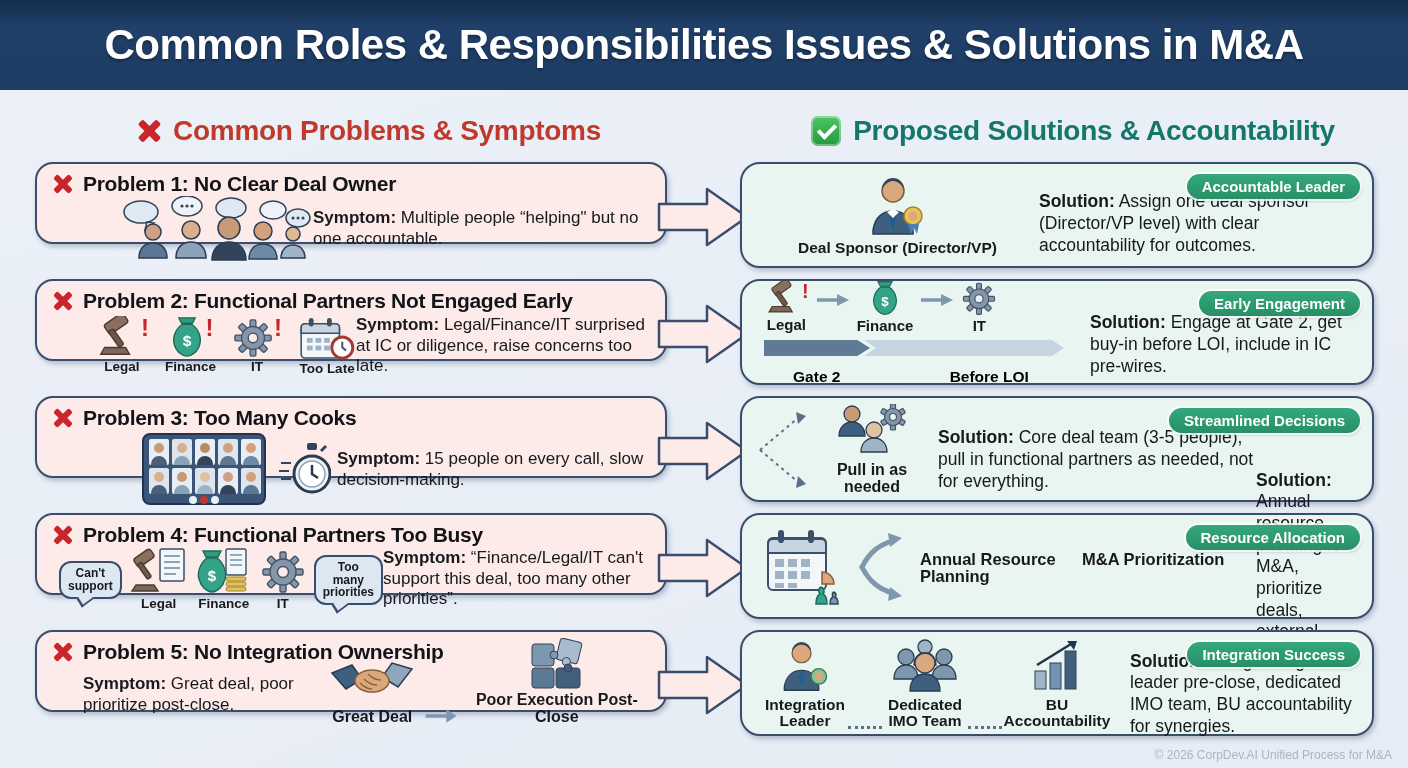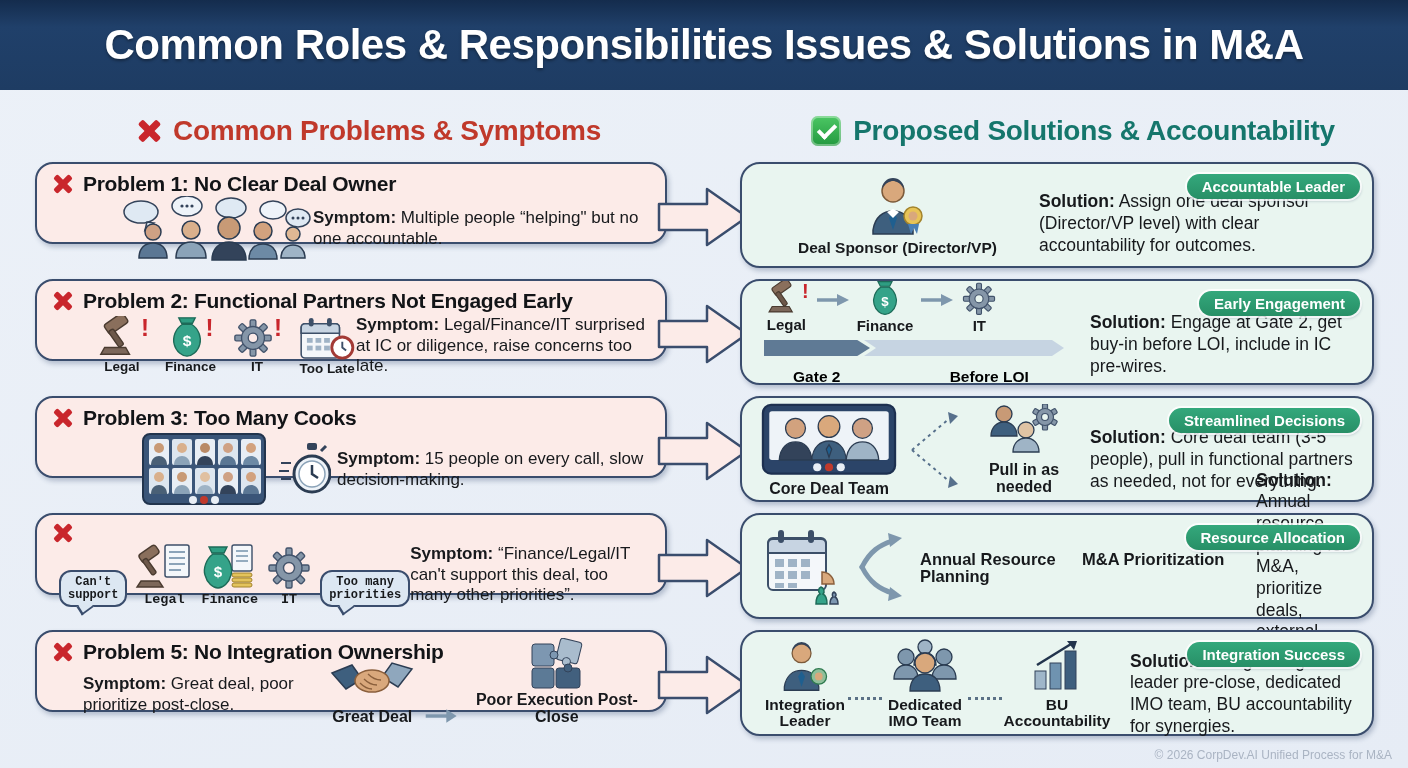--- a/index.html
+++ b/index.html
@@ -302,23 +302,24 @@
       </div>
       <div class="ptext" style="width:310px;">
         <b>Symptom:</b> <span>15 people on every call, slow decision-making.</span>
       </div>
     </div>
   </div>
 
   <div class="pbox r4">
     <div class="ptitle">
       <span class="xmark small"></span>
+      <h2>Problem 4: Functional Partners Too Busy</h2>
     </div>
     <div class="pbody" style="margin-top:0;">
-      <div style="display:flex;align-items:flex-end;gap:8px;margin-left:6px;font-family:Liberation Mono, monospace;">
+      <div style="display:flex;align-items:center;gap:8px;margin-left:6px;">
         <div class="bub" style="margin-top:2px;">Can't support</div>
         <div class="icol">
           <svg width="58" height="48" viewBox="0 0 58 48">
             <rect x="30" y="2" width="24" height="32" rx="2" fill="#f4f7fa" stroke="#3c4f68" stroke-width="1.5"></rect>
             <g stroke="#8ba3b8" stroke-width="2">
                 <line x1="34" y1="9" x2="50" y2="9"></line>
                 <line x1="34" y1="15" x2="50" y2="15"></line>
                 <line x1="34" y1="21" x2="50" y2="21"></line>
                 <line x1="34" y1="27" x2="46" y2="27"></line>
               </g>
@@ -507,39 +508,20 @@
         <div class="l2">Before LOI</div>
       </div>
     </div>
     <div class="stext" style="max-width:330px;margin-left:14px;padding-top:24px;">
       <b>Solution:</b> <span>Engage at Gate 2, get buy-in before LOI, include in IC pre-wires.</span>
     </div>
   </div>
 
   <div class="sbox r3">
     <div class="badge">Streamlined Decisions</div>
-    <div class="icol" style="margin-left:2px;">
-      <svg width="138" height="76" viewBox="0 0 150 84">
-        <rect x="2" y="2" width="146" height="76" rx="9" fill="#2b4468" stroke="#1d3050" stroke-width="2.5"></rect>
-        <rect x="9" y="9" width="132" height="54" rx="3" fill="#eef3f8"></rect>
-        <g stroke="#2b3c52" stroke-width="1.4">
-          <circle cx="38" cy="28" r="11" fill="#d2a27e"></circle>
-            <path d="M20 63c1-14 9-20 18-20s17 6 18 20z" fill="#33435a"></path>
-          <circle cx="75" cy="26" r="12" fill="#d9a87c"></circle>
-            <path d="M56 63c1-15 10-21 19-21s18 6 19 21z" fill="#3e5f7e"></path>
-            <polygon points="75,46 78,51 75,60 72,51" fill="#1f5f8f"></polygon>
-          <circle cx="112" cy="28" r="11" fill="#cfa184"></circle>
-            <path d="M94 63c1-14 9-20 18-20s17 6 18 20z" fill="#9fb4c6"></path>
-        </g>
-        <circle cx="62" cy="71" r="4.5" fill="#e8eef5"></circle>
-          <circle cx="75" cy="71" r="4.5" fill="#c0392b"></circle>
-          <circle cx="88" cy="71" r="4.5" fill="#e8eef5"></circle>
-      </svg>
-      <div class="icolab" style="font-size:16px;">Core Deal Team</div>
-    </div>
     <svg width="52" height="84" viewBox="0 0 52 84">
       <g stroke="#57708c" stroke-width="2" stroke-dasharray="3,4" fill="none">
         <line x1="2" y1="42" x2="40" y2="10"></line>
           <line x1="2" y1="42" x2="40" y2="74"></line>
       </g>
       <polygon points="38,4 48,8 40,16" fill="#57708c"></polygon>
         <polygon points="40,68 48,76 38,80" fill="#57708c"></polygon>
     </svg>
     <div class="icol">
       <svg width="72" height="56" viewBox="0 0 72 56">
@@ -598,21 +580,21 @@
       <div class="icolab" style="font-size:16.5px;text-align:left;width:140px;">Annual Resource Planning</div>
       <div class="icolab" style="font-size:16.5px;text-align:left;width:160px;">M&amp;A Prioritization</div>
     </div>
     <div class="stext" style="max-width:330px;margin-left:2px;padding-top:22px;">
       <b>Solution:</b> <span>Annual resource planning for M&amp;A, prioritize deals, external advisors if needed.</span>
     </div>
   </div>
 
   <div class="sbox r5">
     <div class="badge">Integration Success</div>
-    <div style="display:flex;align-items:center;margin-left:4px;">
+    <div style="display:flex;align-items:flex-end;margin-left:4px;">
       <div class="icol">
         <svg width="62" height="56" viewBox="0 0 72 62">
           <circle cx="32" cy="15" r="11" fill="#d9a87c" stroke="#7c5a3a" stroke-width="1.5"></circle>
           <path d="M21 13a11 11 0 0 1 22 0c-3-6-8-8-11-8s-8 2-11 8z" fill="#33435a"></path>
           <path d="M12 54c2-13 10-19 20-19s18 6 20 19v4H12z" fill="#3e5f7e" stroke="#2b3c52" stroke-width="1.5"></path>
           <polygon points="32,36 36,42 32,54 28,42" fill="#1f5f8f"></polygon>
           <circle cx="52" cy="42" r="9" fill="#8fbf9a" stroke="#2e7a4f" stroke-width="1.5"></circle>
           <circle cx="52" cy="42" r="4.5" fill="#d9a87c"></circle>
         </svg>
         <div class="icolab" style="font-size:15.5px;width:86px;">Integration Leader</div>

